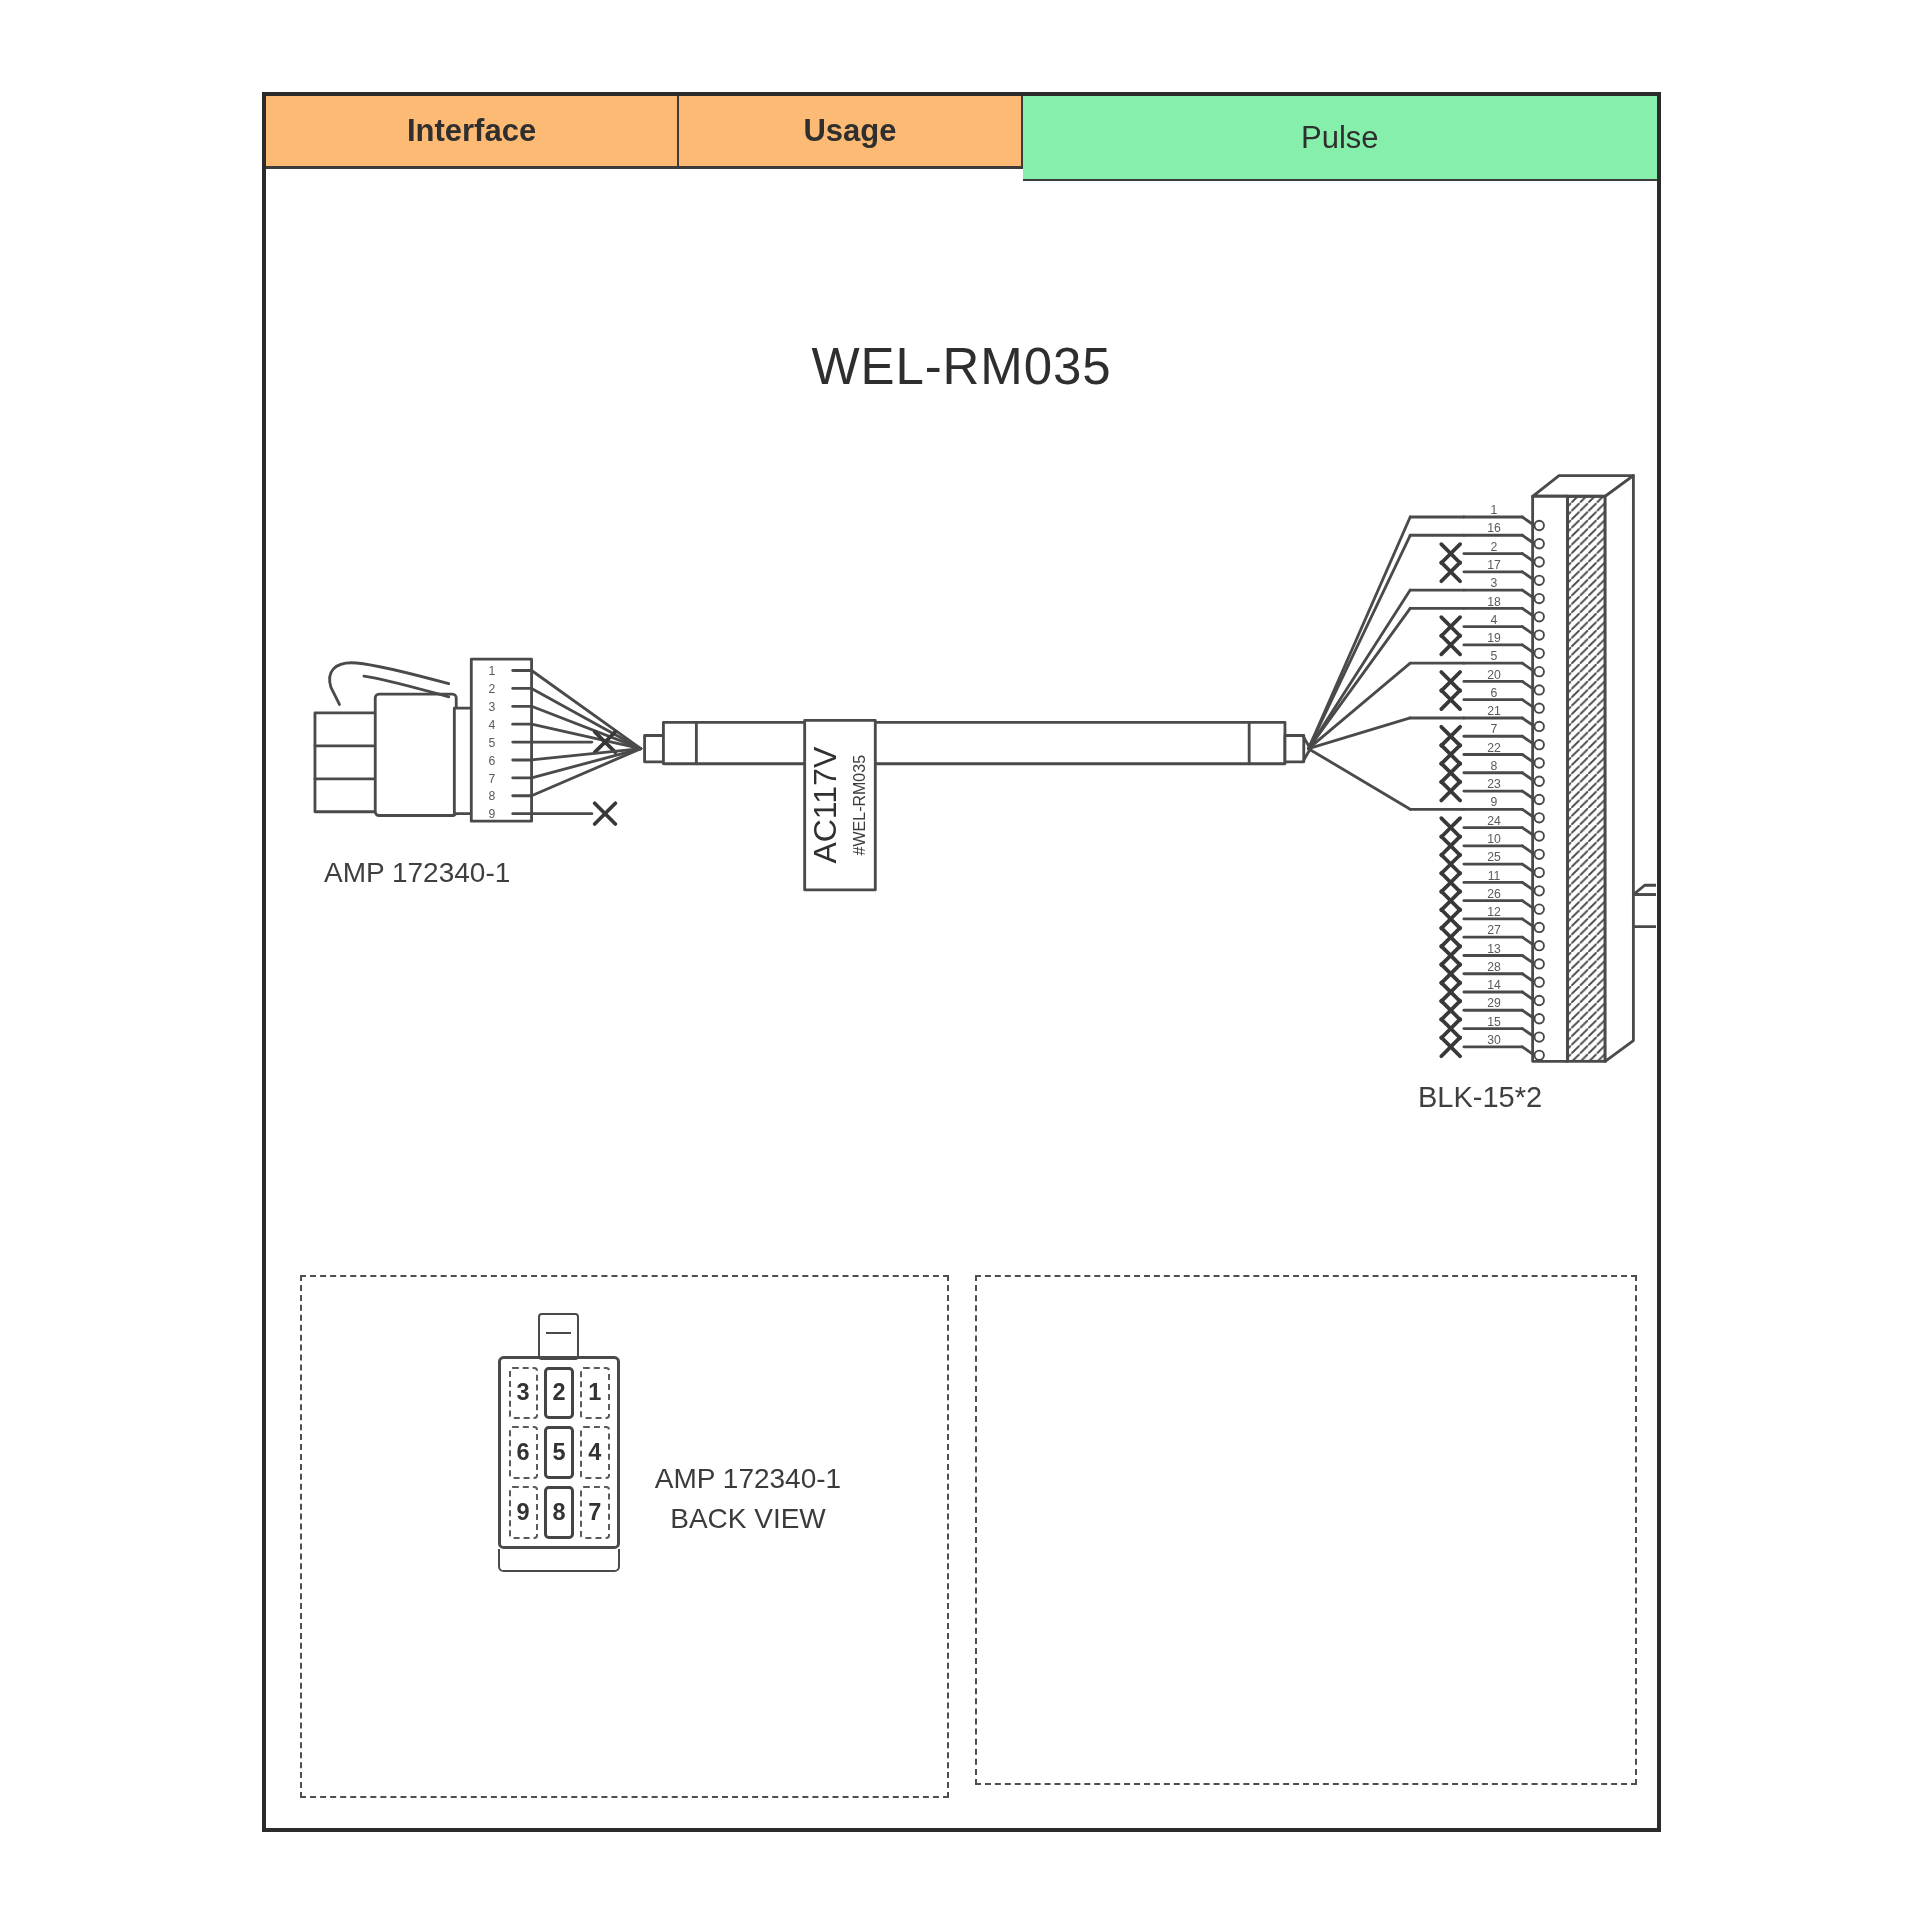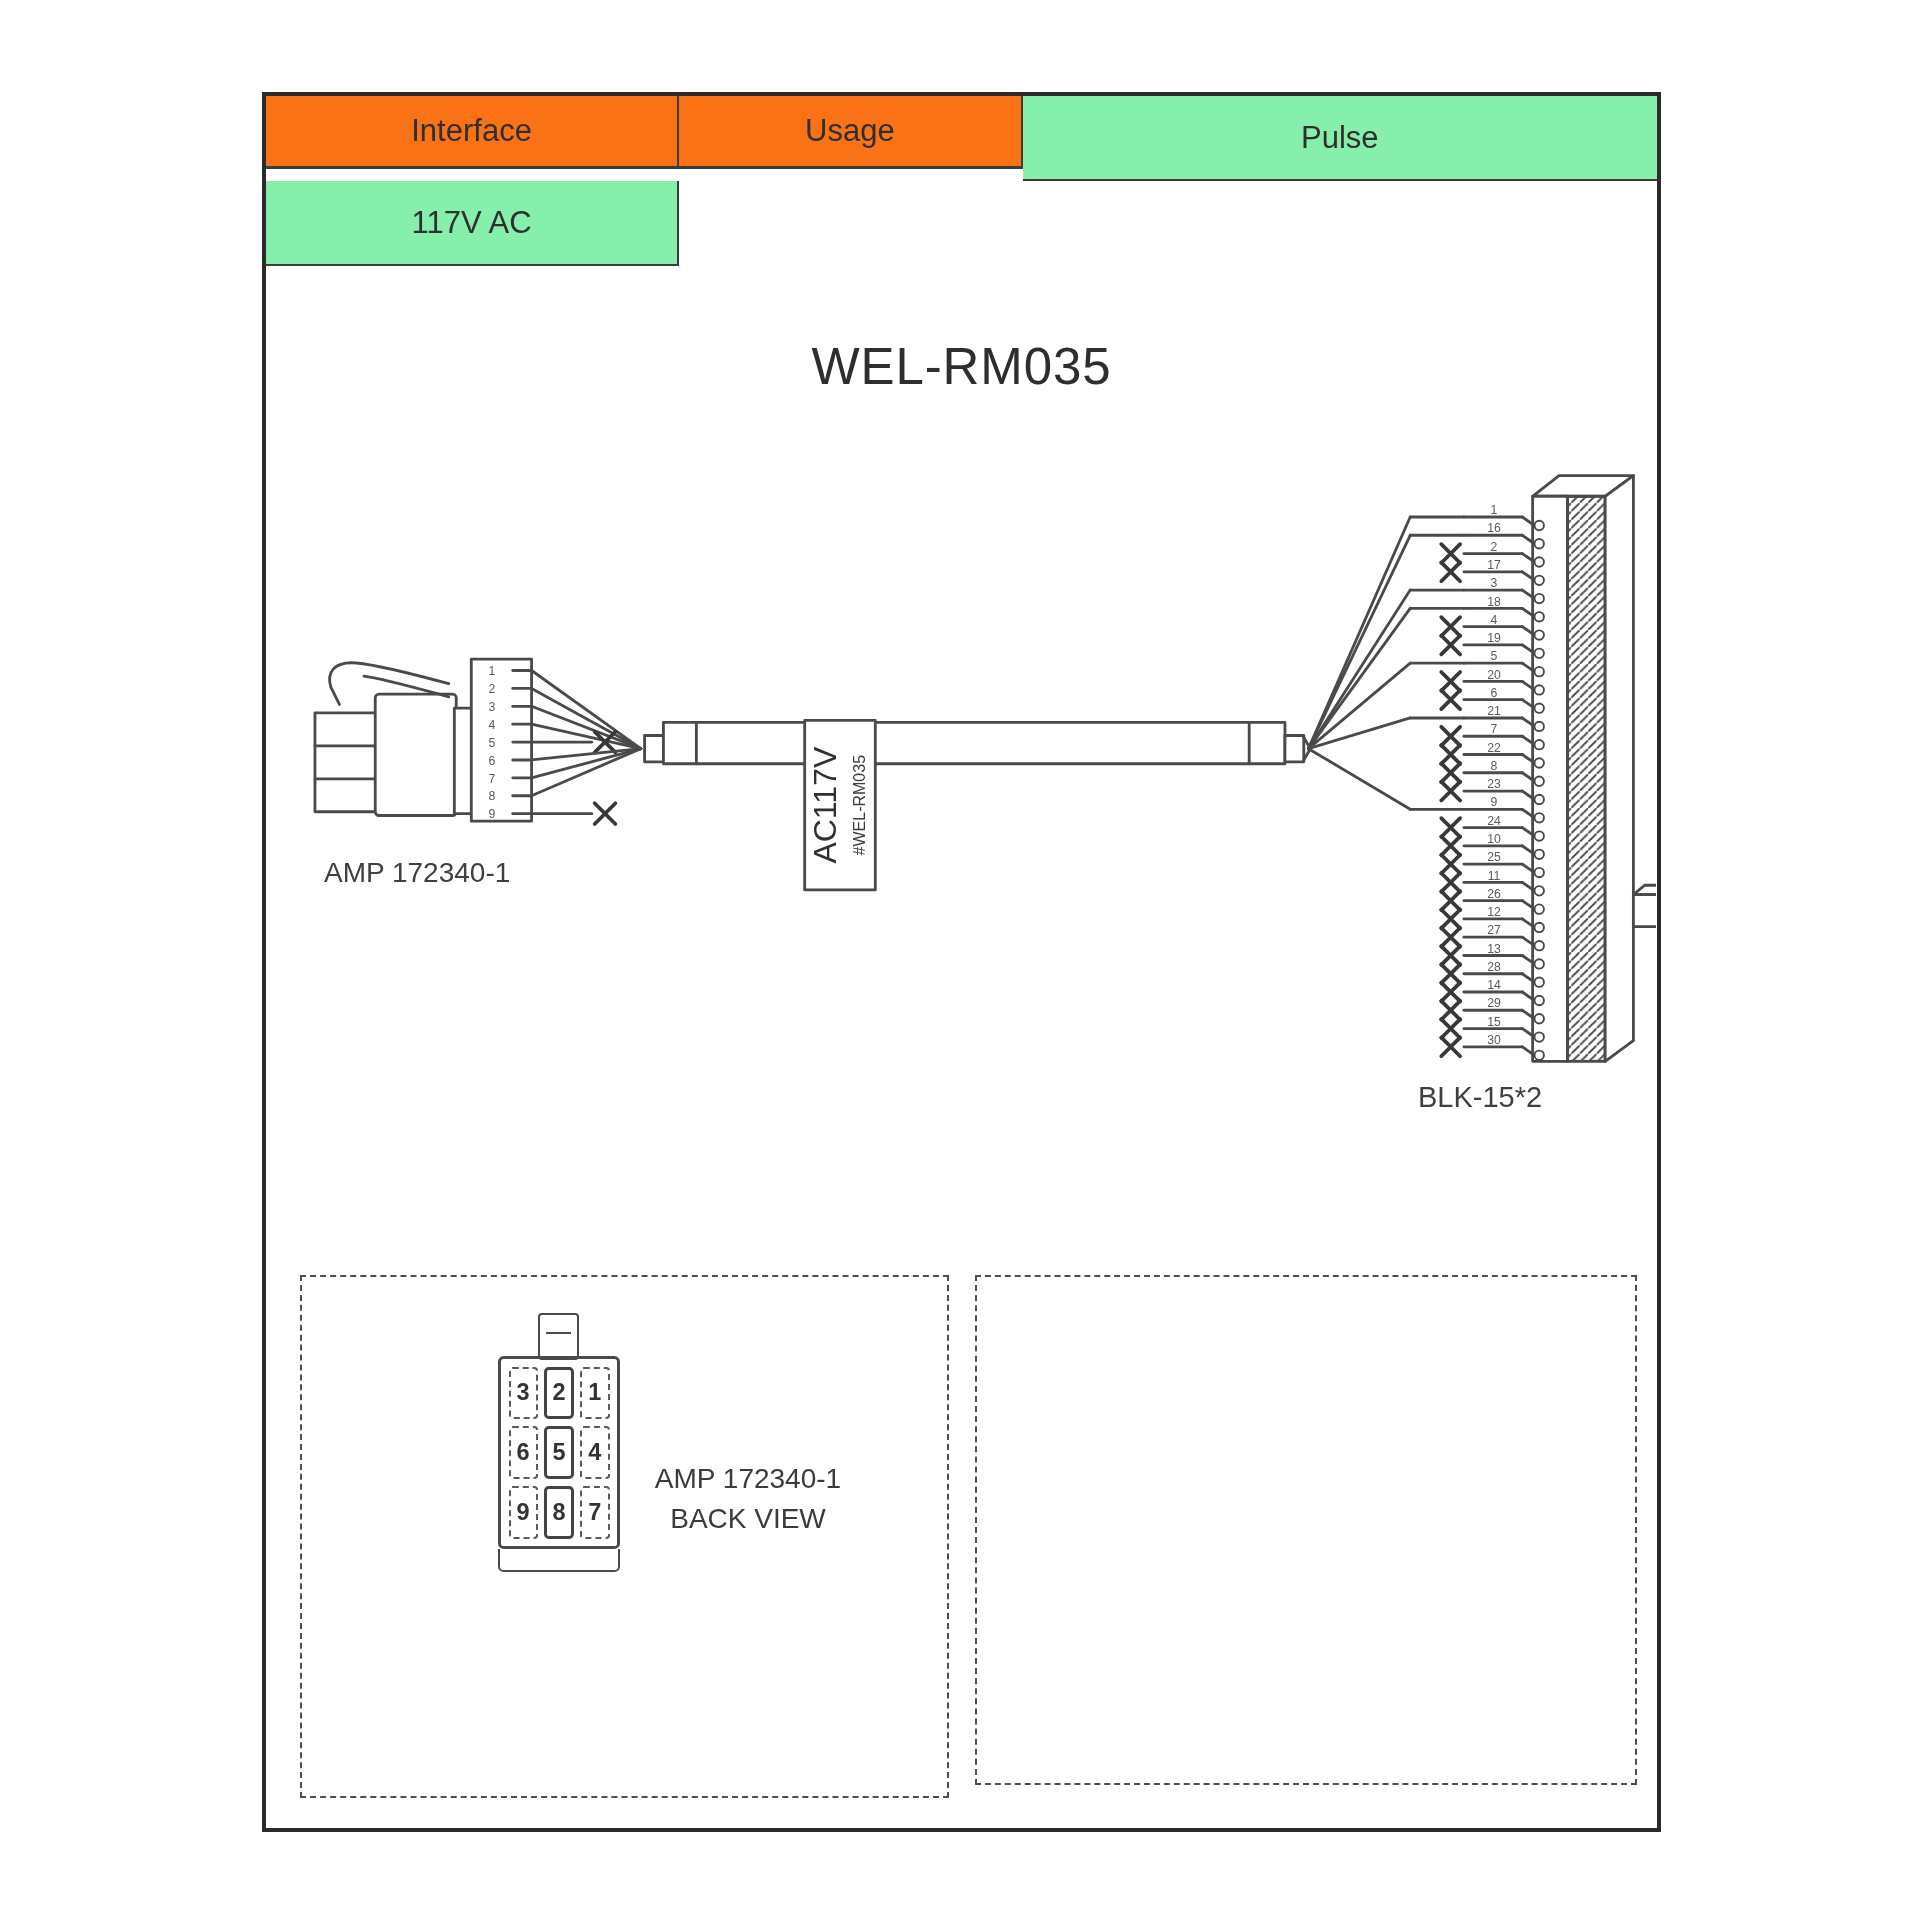--- a/index.html
+++ b/index.html
@@ -6,21 +6,21 @@
   .canvas{position:relative;width:1928px;height:1928px;background:#ffffff;overflow:hidden;
           font-family:"Liberation Sans",sans-serif;color:#3a3a3a;}
   .sheet{position:absolute;left:262px;top:92px;width:1399px;height:1740px;
          border:4.7px solid #2b2b2b;box-sizing:border-box;background:#fff;}
   
   .spec-table{position:absolute;left:0;top:0;right:0;display:grid;
               grid-template-columns:29.7% 24.7% 45.6%;}
   .spec-cell{box-sizing:border-box;display:flex;align-items:center;justify-content:center;
              font-size:31px;color:#2f2f2f;border-right:2.8px solid #3c3c3c;}
   .spec-cell:nth-child(3n){border-right:none;}
-  .spec-head{height:73px;background:#f97316;border-bottom:3.8px solid #3c3c3c;}
+  .spec-head{height:73px;background:#fdba74;border-bottom:3.8px solid #3c3c3c;font-weight:bold;}
   .spec-val{height:85px;background:#86efac;border-bottom:2.8px solid #3c3c3c;}
   
   .sheet-title{position:absolute;left:0;right:0;top:241px;text-align:center;
                font-size:51px;letter-spacing:0.9px;color:#2e2e2e;}
   
   svg.diagram{position:absolute;left:0;top:0;width:1390px;height:1731px;}
   .w{stroke:#4a4a4a;stroke-width:3;fill:none;stroke-linecap:round;}
   .outline{fill:#ffffff;stroke:#4a4a4a;stroke-width:3;stroke-linejoin:round;}
   .xm{stroke:#383838;stroke-width:4;stroke-linecap:round;}
   .pnum{font-family:"Liberation Sans",sans-serif;font-size:13px;fill:#5a5a5a;text-anchor:middle;}
@@ -52,21 +52,20 @@
 </head>
 <body>
 
 <div class="canvas">
   <div class="sheet">
 
     <div class="spec-table">
       <div class="spec-cell spec-head">Interface</div>
       <div class="spec-cell spec-head">Usage</div>
       <div class="spec-cell spec-val">Pulse</div>
-      <div class="spec-cell spec-val">117V AC</div>
     </div>
 
     <div class="sheet-title">WEL-RM035</div>
 
     <svg class="diagram" viewBox="0 0 1476 1838">
       <defs>
         <pattern id="hatch" width="9" height="9" patternUnits="userSpaceOnUse">
           <path d="M0 9 L9 0" stroke="#4a4a4a" stroke-width="2"></path>
         </pattern>
       </defs>

